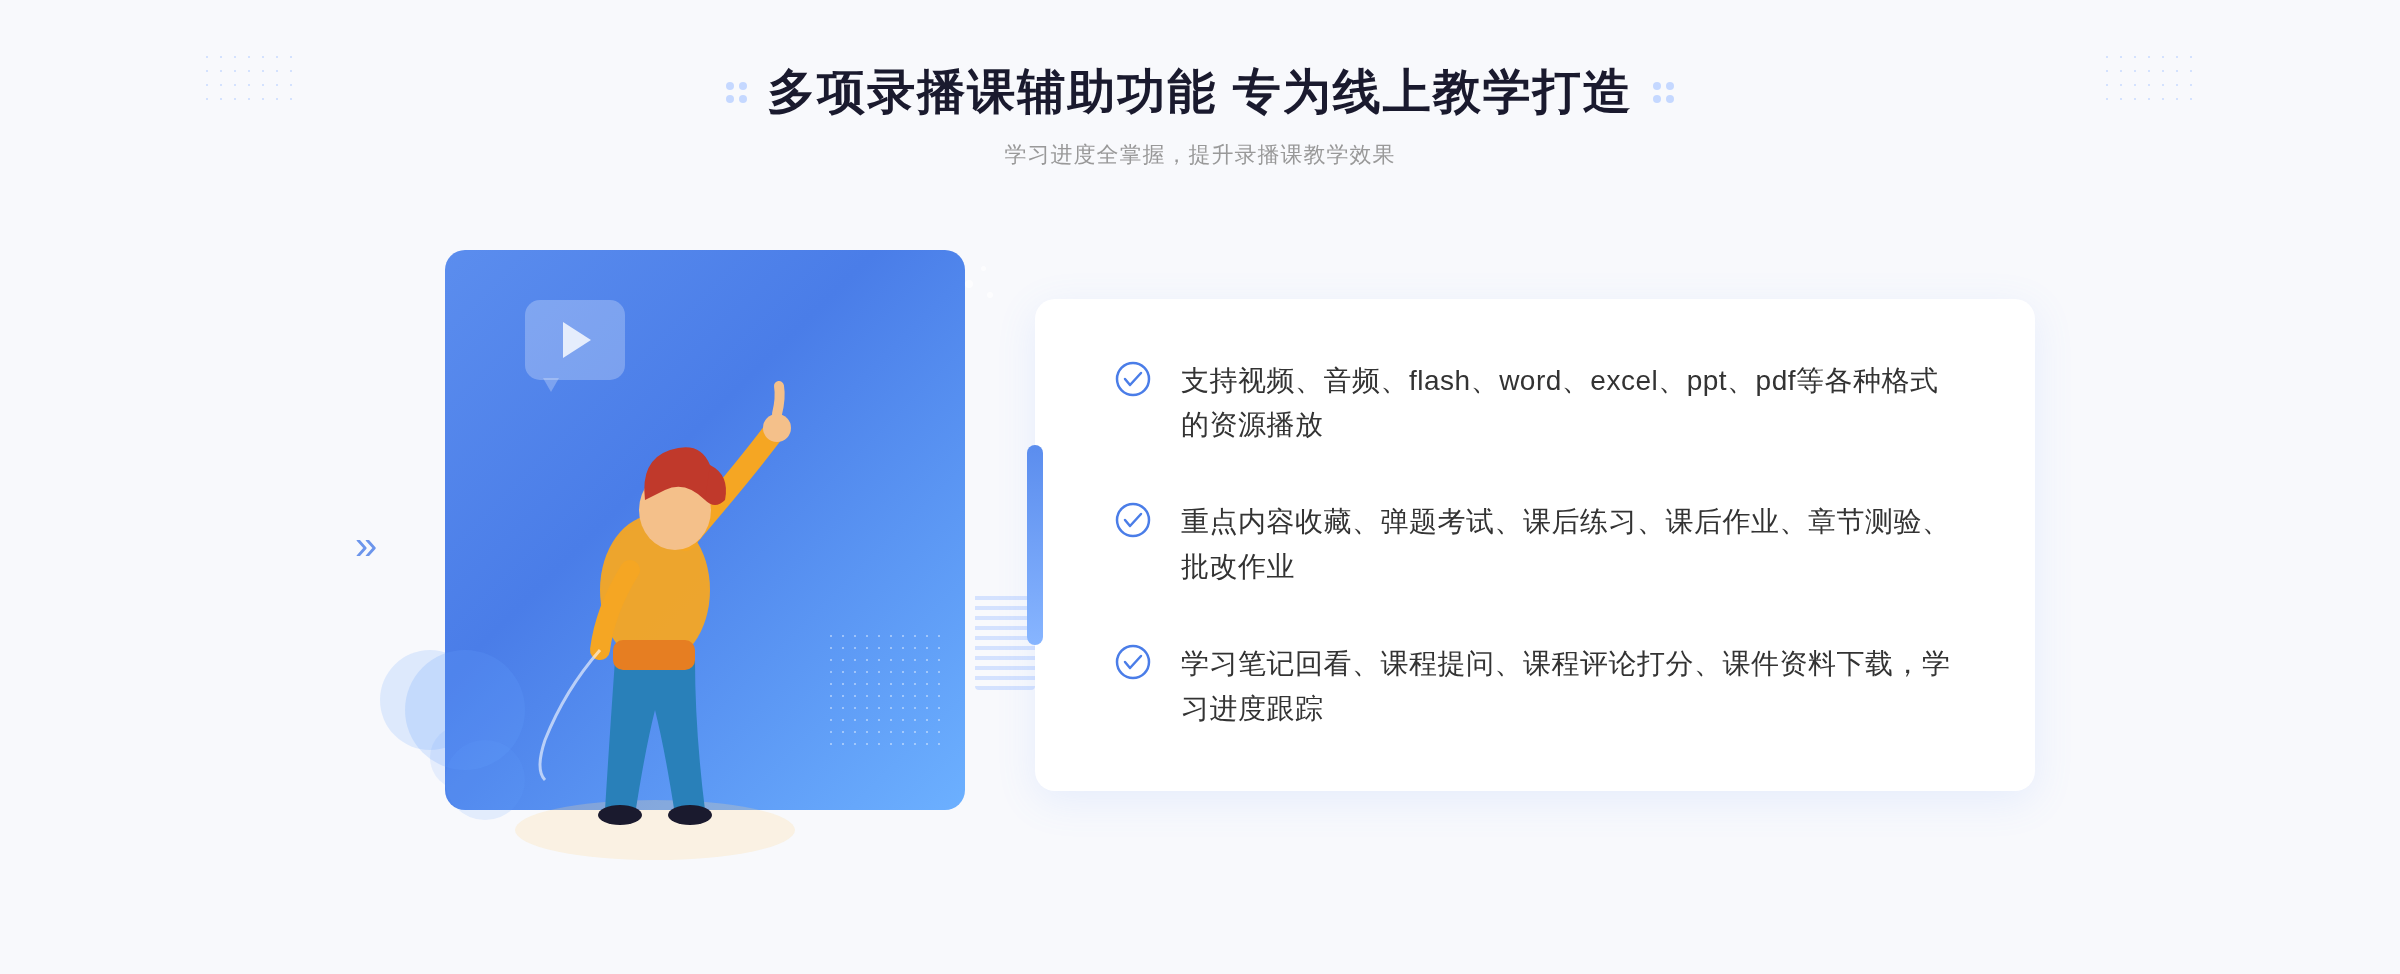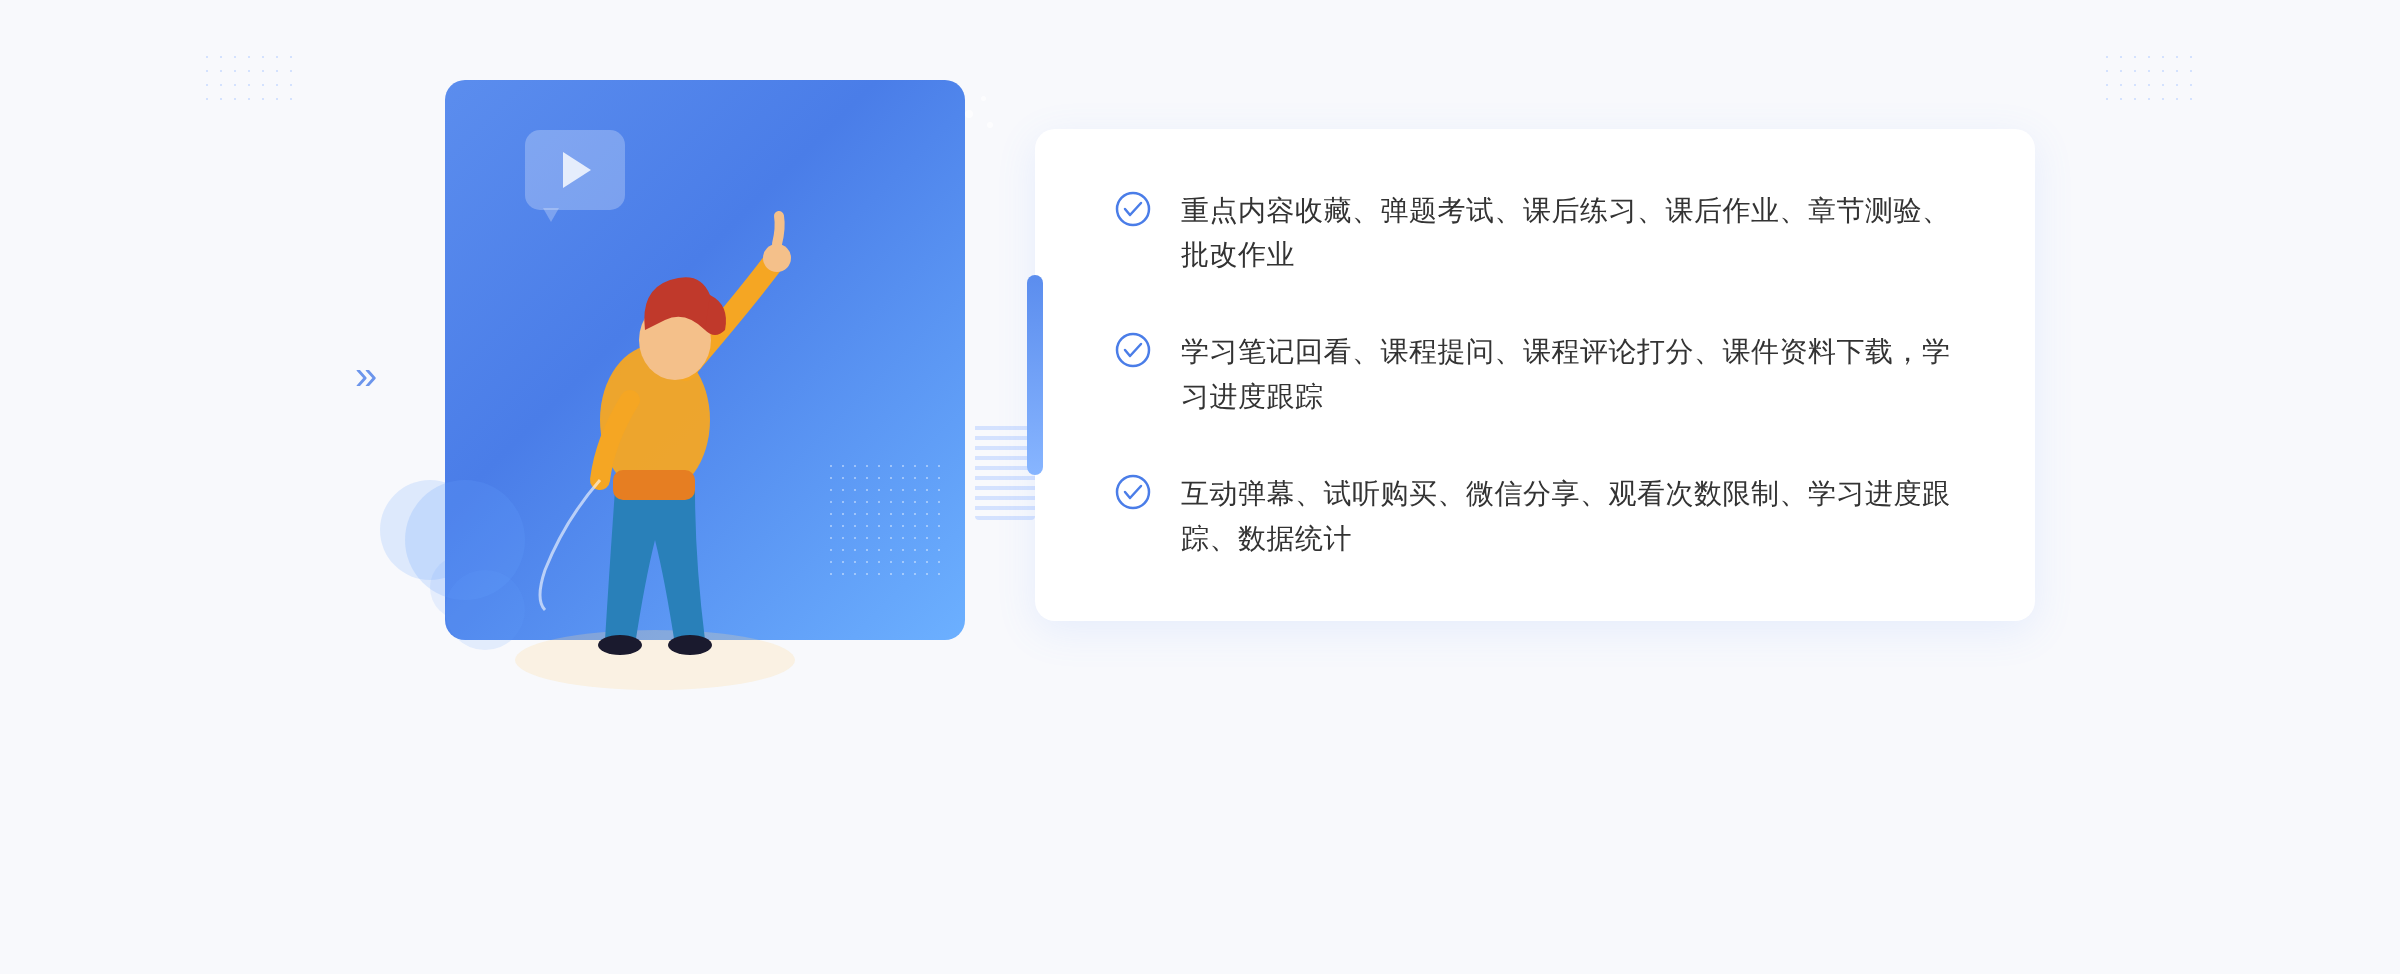--- a/index.html
+++ b/index.html
@@ -329,20 +329,38 @@
     }
   </style>
 </head>
 <body>
 
 <div class="page-container">
 
   <div class="dot-grid-tl"></div>
   <div class="dot-grid-tr"></div>
 
+  <div class="header-section">
+    <div class="title-row">
+      <div class="title-deco-left">
+        <span></span>
+          <span></span>
+        <span></span>
+          <span></span>
+      </div>
+      <h1 class="main-title">多项录播课辅助功能 专为线上教学打造</h1>
+      <div class="title-deco-right">
+        <span></span>
+          <span></span>
+        <span></span>
+          <span></span>
+      </div>
+    </div>
+    <p class="subtitle">学习进度全掌握，提升录播课教学效果</p>
+  </div>
 
   <div class="main-content">
 
     <div class="page-chevrons-left">»</div>
 
     <div class="bottom-left-circle-1"></div>
     <div class="bottom-left-circle-2"></div>
 
     <div class="illustration-wrapper">
 
@@ -394,20 +412,29 @@
 
         <path d="M115 360 Q80 400 60 450 Q50 480 60 490" stroke="white" stroke-width="3" fill="none" opacity="0.6"></path>
 
         <rect x="128" y="350" width="82" height="30" rx="10" fill="#e67e22"></rect>
       </svg>
 
     </div>
 
     <div class="features-card">
 
+      <div class="feature-item">
+        <div class="check-icon">
+          <svg viewBox="0 0 36 36" xmlns="http://www.w3.org/2000/svg">
+            <circle cx="18" cy="18" r="16" stroke="#4a7de8" stroke-width="2.5" fill="none"></circle>
+            <polyline points="10,18 15,24 26,12" stroke="#4a7de8" stroke-width="2.5" fill="none" stroke-linecap="round" stroke-linejoin="round"></polyline>
+          </svg>
+        </div>
+        <span class="feature-text">支持视频、音频、flash、word、excel、ppt、pdf等各种格式的资源播放</span>
+      </div>
 
       <div class="feature-item">
         <div class="check-icon">
           <svg viewBox="0 0 36 36" xmlns="http://www.w3.org/2000/svg">
             <circle cx="18" cy="18" r="16" stroke="#4a7de8" stroke-width="2.5" fill="none"></circle>
             <polyline points="10,18 15,24 26,12" stroke="#4a7de8" stroke-width="2.5" fill="none" stroke-linecap="round" stroke-linejoin="round"></polyline>
           </svg>
         </div>
         <span class="feature-text">重点内容收藏、弹题考试、课后练习、课后作业、章节测验、批改作业</span>
       </div>
@@ -415,27 +442,18 @@
       <div class="feature-item">
         <div class="check-icon">
           <svg viewBox="0 0 36 36" xmlns="http://www.w3.org/2000/svg">
             <circle cx="18" cy="18" r="16" stroke="#4a7de8" stroke-width="2.5" fill="none"></circle>
             <polyline points="10,18 15,24 26,12" stroke="#4a7de8" stroke-width="2.5" fill="none" stroke-linecap="round" stroke-linejoin="round"></polyline>
           </svg>
         </div>
         <span class="feature-text">学习笔记回看、课程提问、课程评论打分、课件资料下载，学习进度跟踪</span>
       </div>
 
-      <div class="feature-item">
-        <div class="check-icon">
-          <svg viewBox="0 0 36 36" xmlns="http://www.w3.org/2000/svg">
-            <circle cx="18" cy="18" r="16" stroke="#4a7de8" stroke-width="2.5" fill="none"></circle>
-            <polyline points="10,18 15,24 26,12" stroke="#4a7de8" stroke-width="2.5" fill="none" stroke-linecap="round" stroke-linejoin="round"></polyline>
-          </svg>
-        </div>
-        <span class="feature-text">互动弹幕、试听购买、微信分享、观看次数限制、学习进度跟踪、数据统计</span>
-      </div>
 
     </div>
 
   </div>
 
 </div>
 
 </body></html>

